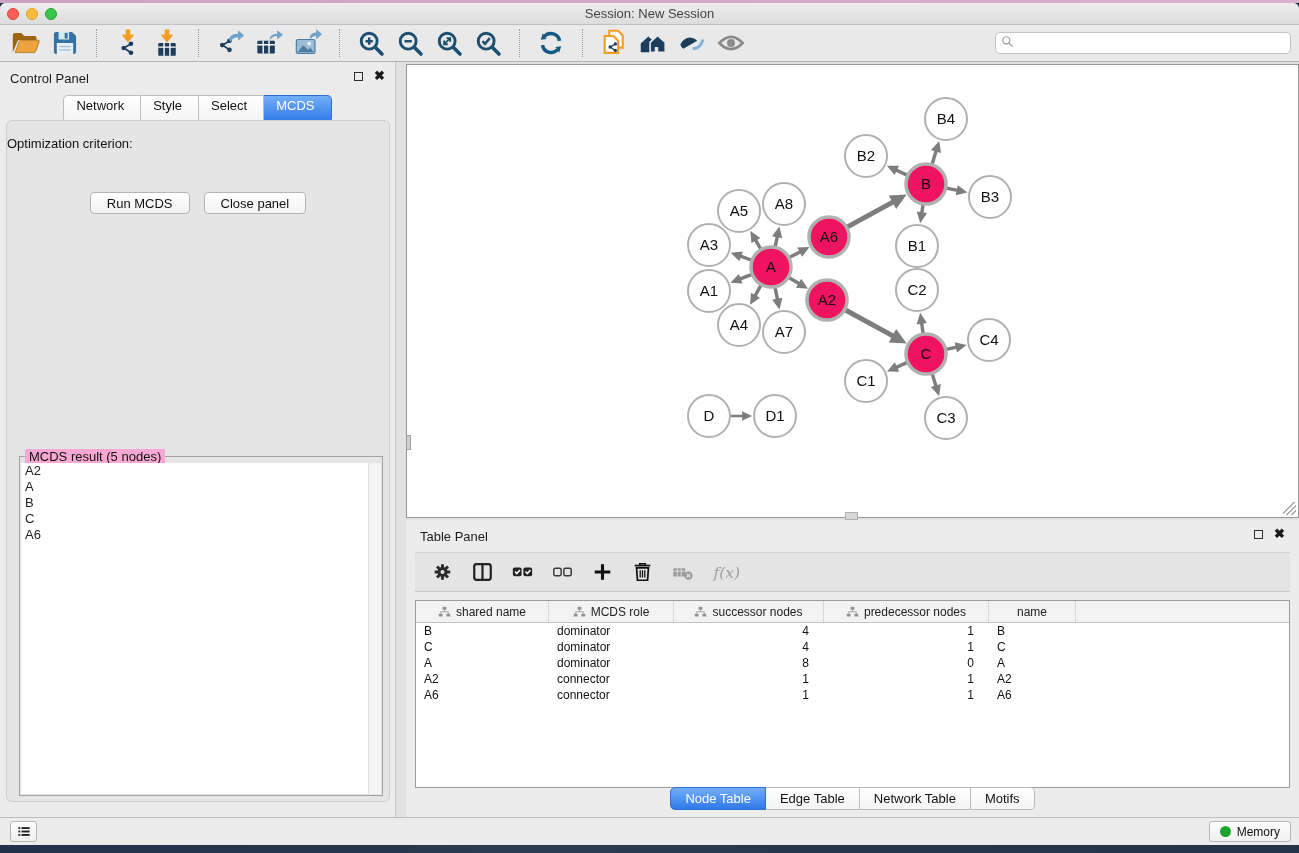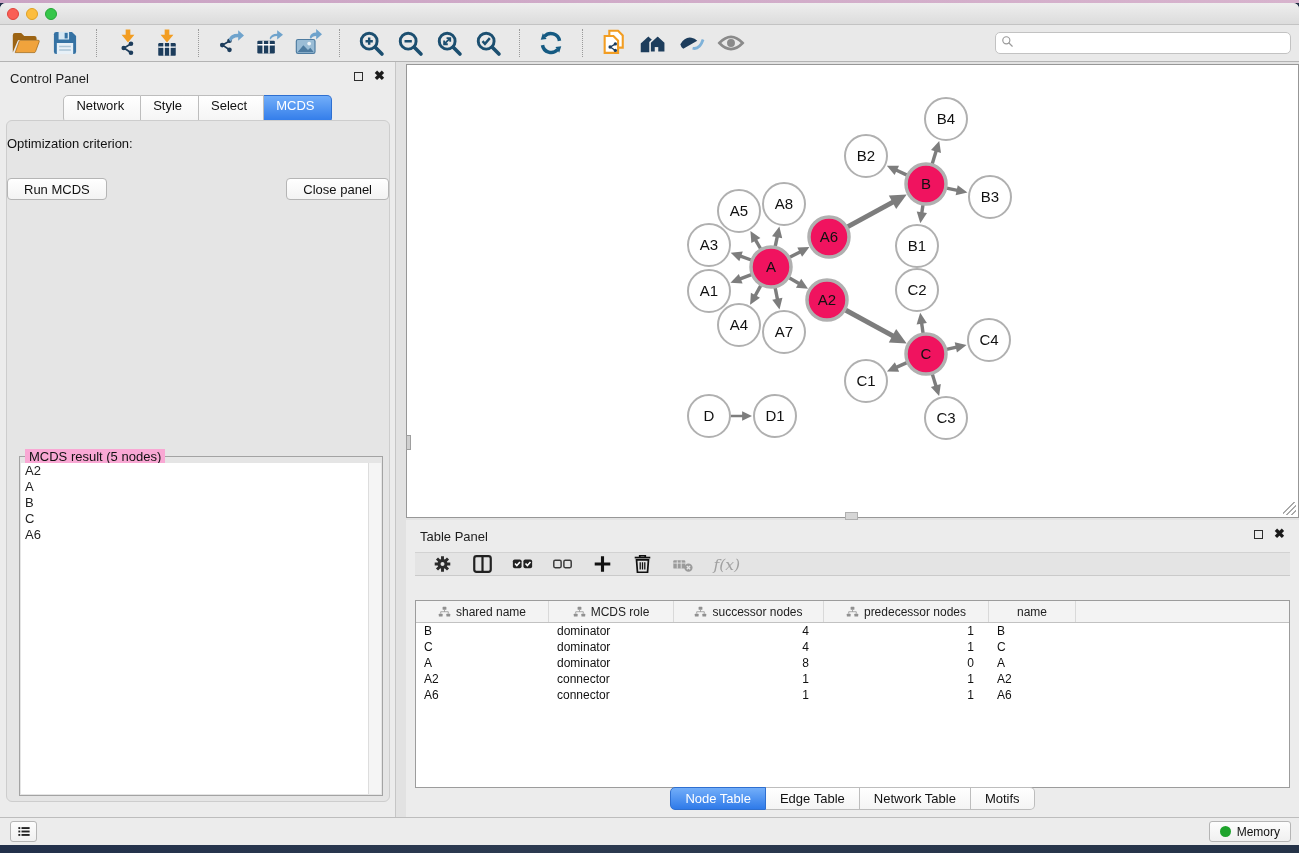--- a/index.html
+++ b/index.html
@@ -61,22 +61,22 @@
   .opt-label { text-align:left; margin-top:15px; font-size:13px; color:#111; }
   .dropdown { position:absolute; left:36px; top:37px; width:314px; height:23px;
     background:#fff; border:1px solid #b4b4b4; border-radius:4px; cursor:pointer;
     display:flex; align-items:center; }
   .dropdown .dd-value { flex:1; padding:0 6px; font-size:13px; color:#111;
     white-space:nowrap; overflow:hidden; }
   .dd-stepper { width:18px; height:19px; margin-right:1px; border-radius:3px;
     background:linear-gradient(#6ca7f8,#3272e8); display:flex; align-items:center;
     justify-content:center; }
   .dd-stepper svg { width:9px; height:15px; }
-  .cp-buttons { position:absolute; left:0; top:57px; width:100%; display:flex;
-    justify-content:space-between; gap:14px; }
+  .cp-buttons { position:absolute; left:0; top:71px; width:100%; display:flex;
+    justify-content:center; gap:14px; }
   .mac-btn { background:linear-gradient(#ffffff,#f3f3f3); border:1px solid #b5b5b5;
     border-radius:4px; height:22px; padding:0 16px; font-size:13px; color:#111;
     cursor:pointer; font-family:"Liberation Sans",sans-serif; }
   .result-box { position:absolute; left:12px; top:335px; width:364px; height:340px;
     border:1px solid #a3a3a3; }
   .result-legend { position:absolute; left:5px; top:-8px; background:#f9a8d4;
     padding:0 4px; font-size:13px; color:#111; }
   .result-list { position:absolute; left:1px; right:1px; top:6px; bottom:1px;
     background:#fff; overflow:hidden; }
   .mcds-item { font-size:13px; line-height:16px; padding-left:4px; cursor:default; }
@@ -104,21 +104,21 @@
   .side-handle { position:absolute; left:-1px; top:370px; width:5px; height:15px;
     background:#cfcfcf; border:1px solid #9e9e9e; }
   .split-handle { position:absolute; left:845px; top:450px; width:13px; height:8px;
     background:#d6d6d6; border:1px solid #b0b0b0; }
 
   
   .table-panel { position:absolute; left:406px; top:458px; width:893px; height:297px;
     background:#ececec; }
   .tp-header { position:relative; height:28px; padding:9px 0 0 14px; font-size:13px; color:#1d1d1d; }
   .tp-header .panel-icons { right:14px; }
-  .table-toolbar { margin:4px 9px 0 9px; height:24px; background:#e4e4e4;
+  .table-toolbar { margin:4px 9px 0 9px; height:40px; background:#e4e4e4;
     border-top:1px solid #d2d2d2; border-bottom:1px solid #cacaca;
     display:flex; align-items:center; gap:17px; padding-left:16px; }
   .ttb-btn { background:none; border:none; padding:0; cursor:pointer;
     display:flex; align-items:center; }
   .ttb-btn svg { width:23px; height:22px; }
   .ttb-btn.disabled { cursor:default; }
   .data-table { position:absolute; left:9px; top:80px; width:875px; height:188px;
     background:#fff; border:1px solid #9c9c9c; overflow:hidden; }
   .dt-headrow { display:flex; height:22px; background:#f3f3f3;
     border-bottom:1px solid #c2c2c2; }
@@ -156,20 +156,21 @@
 <div class="desktop-strip-top"></div>
 
 <div class="app-window">
 
   <div class="titlebar">
     <div class="traffic">
       <span class="tl red"></span>
       <span class="tl yellow"></span>
       <span class="tl green"></span>
     </div>
+    <div class="title">Session: New Session</div>
   </div>
 
   <div class="toolbar">
     <button class="tb-btn">
         <svg viewBox="0 0 25 23">
           <path d="M1.5 19.5V5q0-1.8 1.8-1.8h5.2L11 5.6h8.5q1.8 0 1.8 1.8V9H6.8q-1 0-1.3.9z" fill="#9c6414"></path>
           <path d="M3.5 19.5 6.9 10q.3-.8 1.1-.8h14.6q1.3 0 .9 1.2l-3 8.2q-.3.9-1.2.9z" fill="#f0a33c" stroke="#9c6414" stroke-width="0.6"></path>
         </svg>
       </button>
       <button class="tb-btn">

